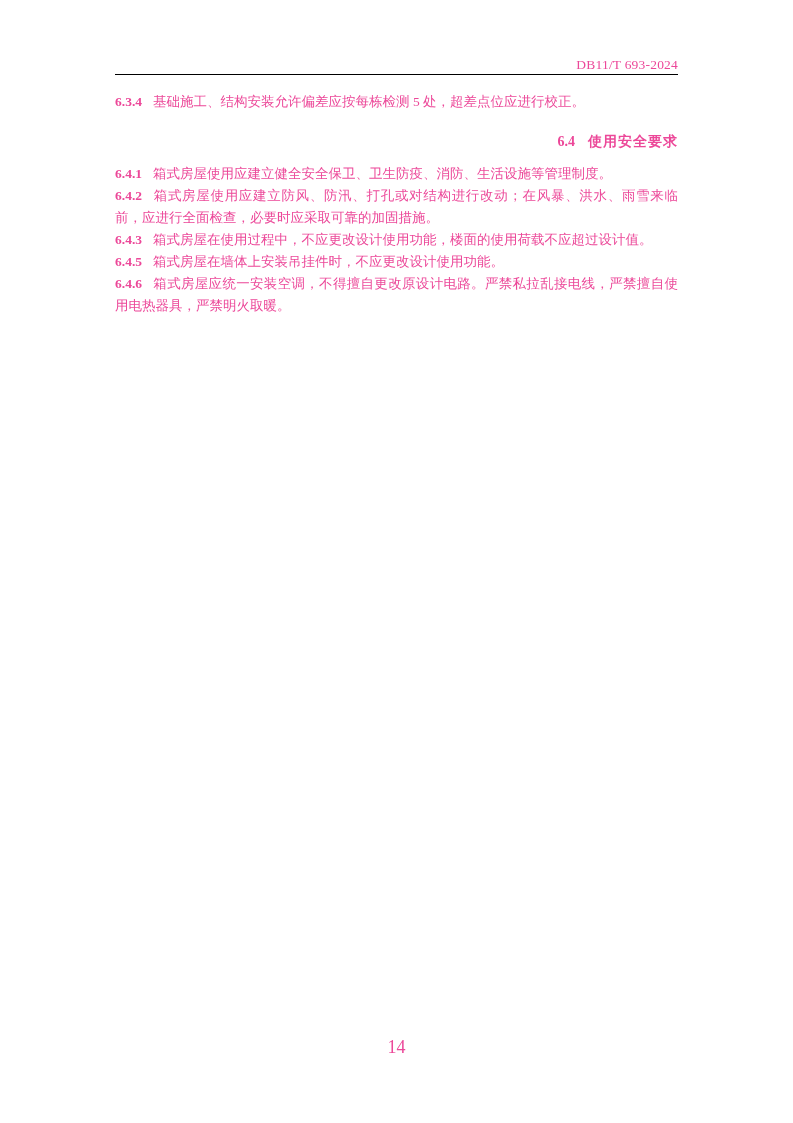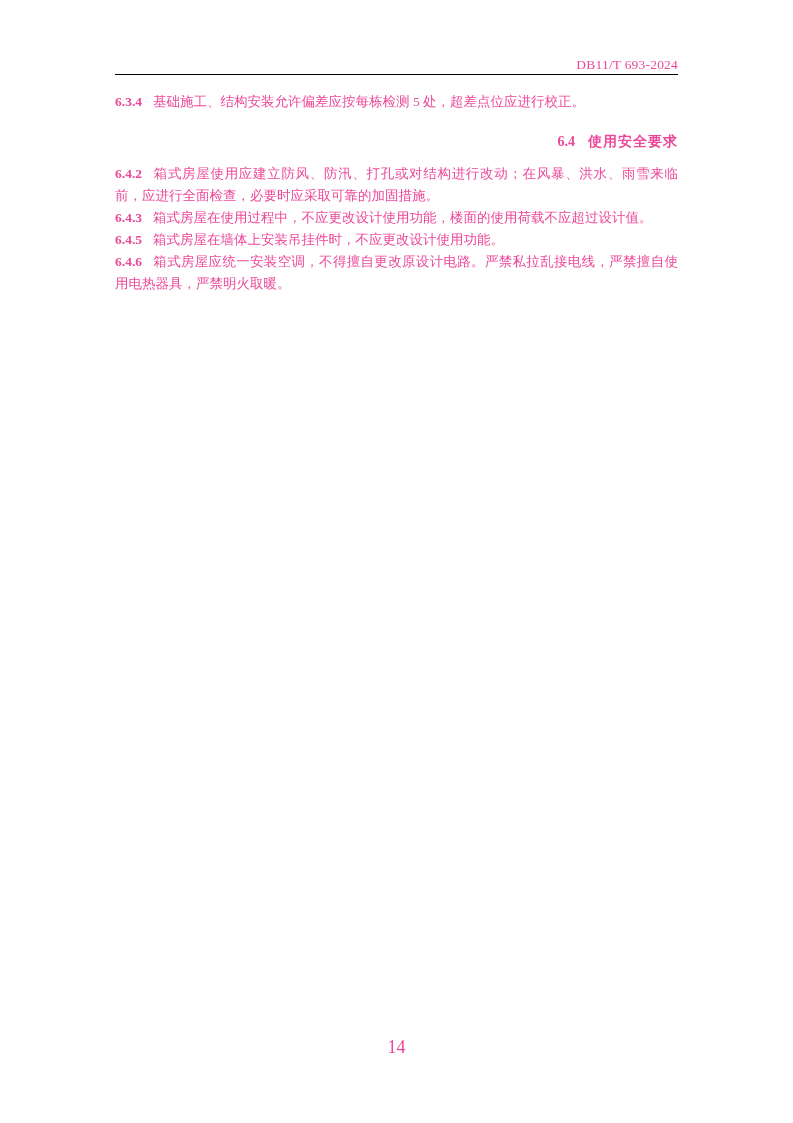--- a/index.html
+++ b/index.html
@@ -91,20 +91,21 @@
   </header>
   <div class="header-rule"></div>
 
   <main class="content">
 
 
     <p class="para"><span class="clause-num">6.3.4</span><span>基础施工、结构安装允许偏差应按每栋检测 5 处，超差点位应进行校正。</span></p>
 
     <h2 class="section-heading"><span class="h-num">6.4</span><span class="h-title">使用安全要求</span></h2>
 
+    <p class="para"><span class="clause-num">6.4.1</span><span>箱式房屋使用应建立健全安全保卫、卫生防疫、消防、生活设施等管理制度。</span></p>
 
     <p class="para"><span class="clause-num">6.4.2</span><span>箱式房屋使用应建立防风、防汛、打孔或对结构进行改动；在风暴、洪水、雨雪来临前，应进行全面检查，必要时应采取可靠的加固措施。</span></p>
 
     <p class="para"><span class="clause-num">6.4.3</span><span>箱式房屋在使用过程中，不应更改设计使用功能，楼面的使用荷载不应超过设计值。</span></p>
 
 
     <p class="para"><span class="clause-num">6.4.5</span><span>箱式房屋在墙体上安装吊挂件时，不应更改设计使用功能。</span></p>
 
     <p class="para"><span class="clause-num">6.4.6</span><span>箱式房屋应统一安装空调，不得擅自更改原设计电路。严禁私拉乱接电线，严禁擅自使用电热器具，严禁明火取暖。</span></p>
 

